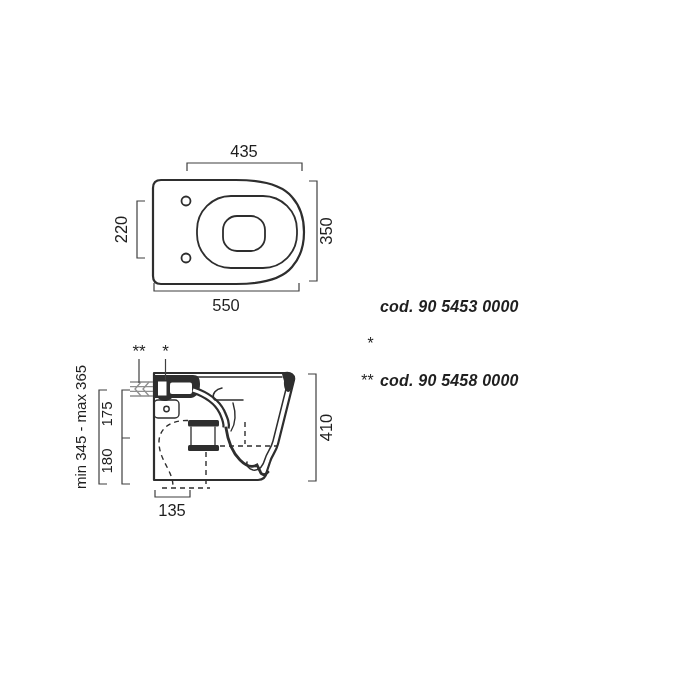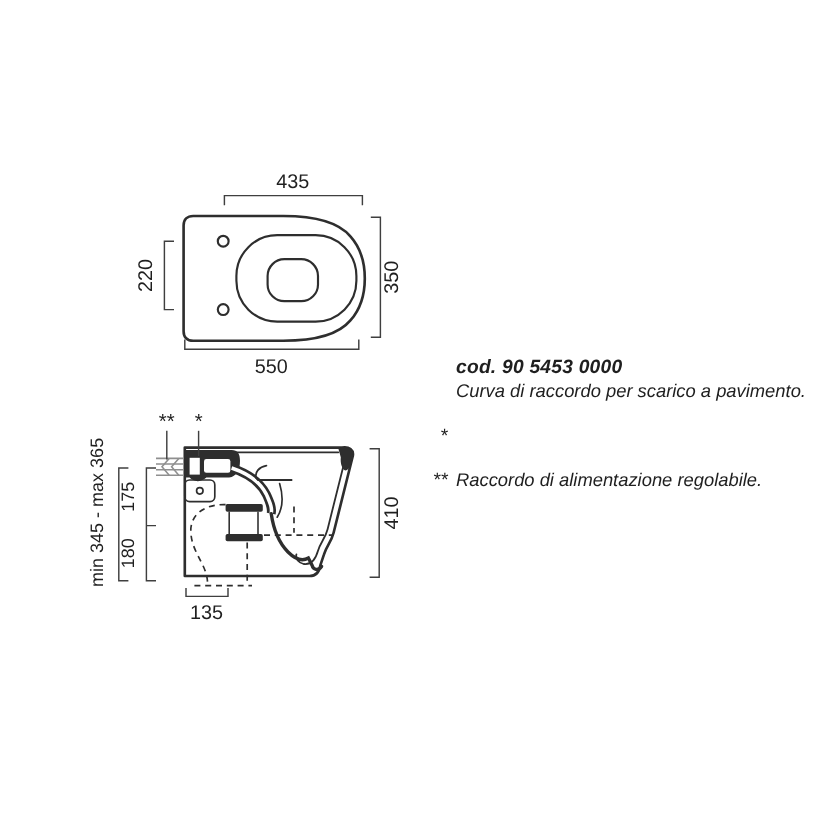--- a/index.html
+++ b/index.html
@@ -132,29 +132,28 @@
       <path class="dim" d="M155,490 L155,497 L190,497 L190,490"></path>
       <text class="dimtxt" x="172" y="516" text-anchor="middle">135</text>
     </g>
   </svg>
 
   <div class="notes">
     <div class="note">
       <span class="note-marker"></span>
       <div class="note-body">
         <div class="note-code">cod. 90 5453 0000</div>
-        <div class="note-desc">Curva di raccordo per scarico a pavimento.</div>
       </div>
     </div>
     <div class="note">
       <span class="note-marker">*</span>
       <div class="note-body">
       </div>
     </div>
     <div class="note">
       <span class="note-marker">**</span>
       <div class="note-body">
-        <div class="note-desc">Raccordo di alimentazione regolabile.</div>
+        <div class="note-code">cod. 90 5458 0000</div>
       </div>
     </div>
   </div>
 
 </div>
 
 </body></html>

